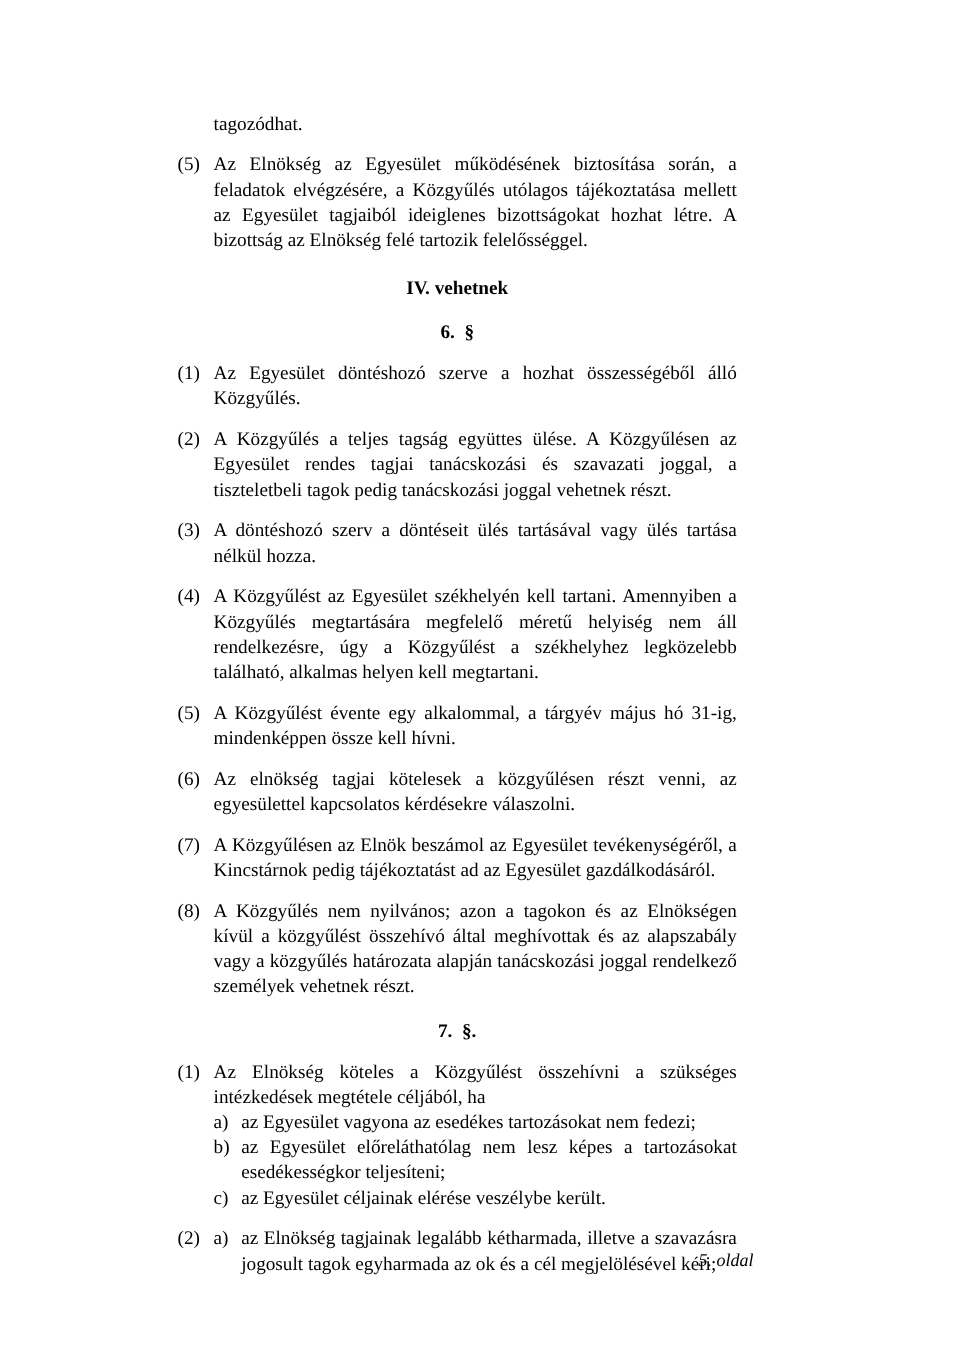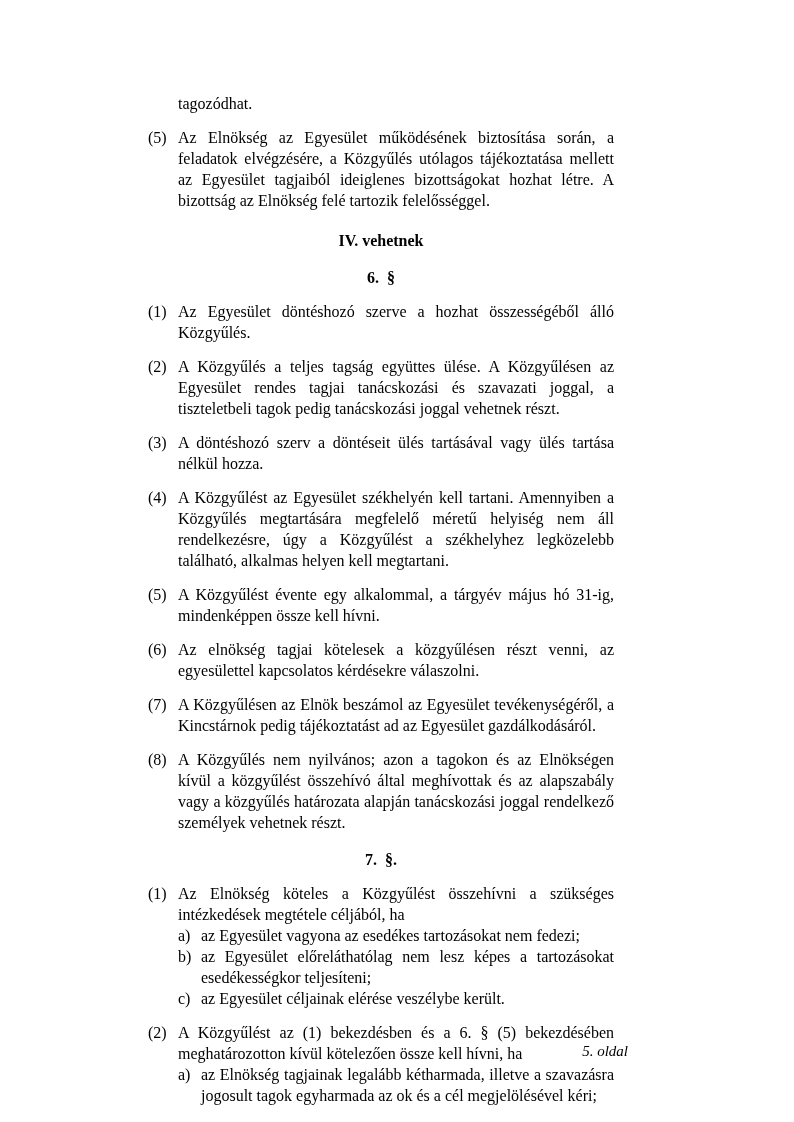--- a/index.html
+++ b/index.html
@@ -145,21 +145,20 @@
         <div class="sub">
           <span class="lbl">c)</span>
           <div class="stext">az Egyesület céljainak elérése veszélybe került.</div>
         </div>
       </div>
     </div>
 
     <div class="clause">
       <span class="num">(2)</span>
       <div class="body">
-        <div>A Közgyűlést az (1) bekezdésben és a 6. § (5) bekezdésében meghatározotton kívül kötelezően össze kell hívni, ha</div>
         <div class="sub">
           <span class="lbl">a)</span>
           <div class="stext">az Elnökség tagjainak legalább kétharmada, illetve a szavazásra jogosult tagok egyharmada az ok és a cél megjelölésével kéri;</div>
         </div>
       </div>
     </div>
 
   </div>
 
   <div class="footer">5. oldal</div>

